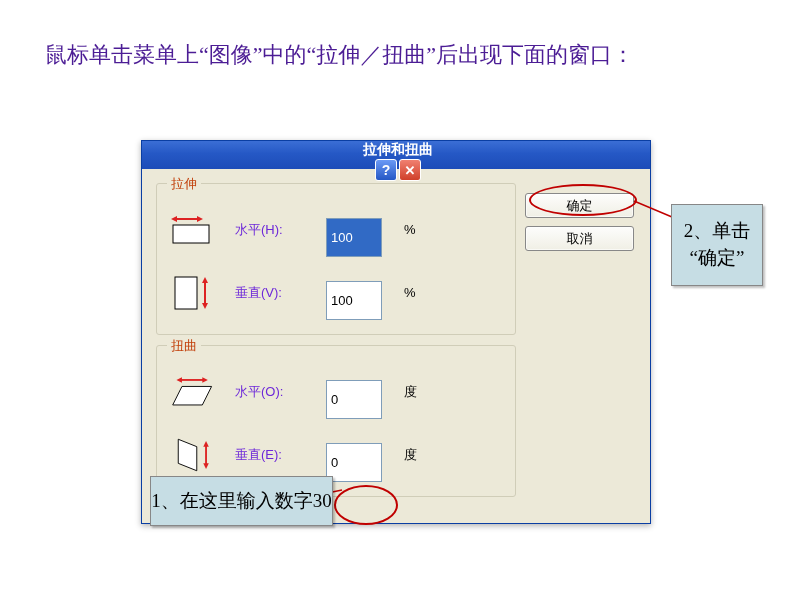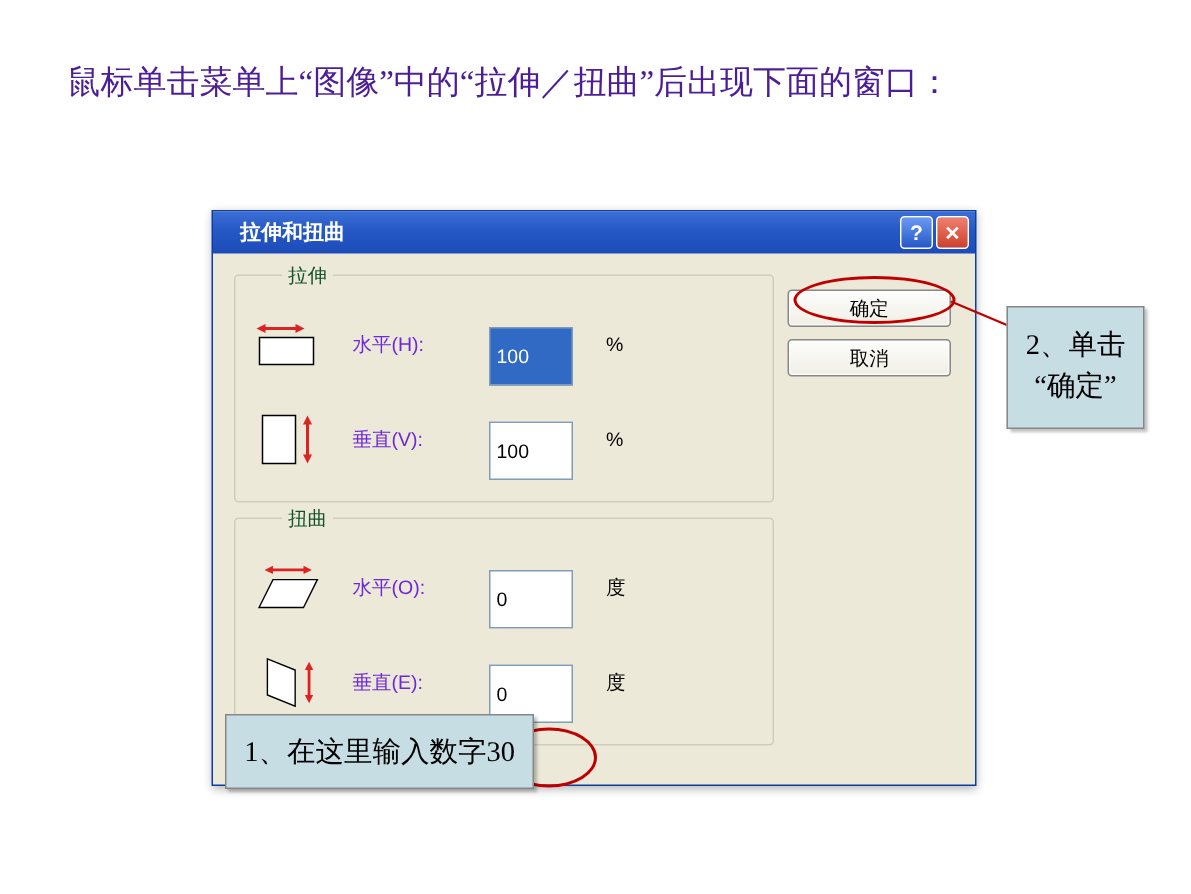--- a/index.html
+++ b/index.html
@@ -26,24 +26,25 @@
       width: 510px;
       border: 1px solid #0a3ea3;
       background: #ece9d8;
       box-shadow: 0 2px 6px rgba(0,0,0,0.3);
     }
     .title-bar {
       height: 28px;
       background: linear-gradient(to bottom, #3b6ed5 0%, #2558c5 45%, #1d4cb8 100%);
       display: flex;
       align-items: center;
-      padding: 0 4px 0 18px;
+      padding: 0 4px 0 8px;
       color: #fff;
       font-size: 14px;
       font-weight: bold;
+      flex-direction: column;
     }
     .title-bar-text { flex: 1; }
     .title-bar-controls { display: flex; gap: 2px; }
     .title-btn {
       width: 22px;
       height: 22px;
       border: 1px solid #fff;
       border-radius: 3px;
       display: flex;
       align-items: center;
@@ -64,23 +65,22 @@
       margin-bottom: 10px;
       padding: 18px 12px 14px 12px;
       position: relative;
     }
     .fieldset-legend {
       position: absolute;
       top: -9px;
       left: 10px;
       background: #ece9d8;
       padding: 0 4px;
-      color: #14532d;
-      font-size: 13px;
-      margin-left: 21px;
+      color: #c2410c;
+      font-size: 13px;
     }
     .field-row {
       display: flex;
       align-items: center;
       margin-bottom: 8px;
       gap: 16px;
     }
     .field-row:last-child { margin-bottom: 0; }
     .icon-box {
       width: 50px;
@@ -140,21 +140,21 @@
       box-shadow: 2px 2px 2px rgba(0,0,0,0.25);
       font-family: SimSun, serif;
       display: flex;
       align-items: center;
       justify-content: center;
       text-align: center;
     }
     .callout-1 {
       top: 476px;
       left: 150px;
-      width: 206px;
+      width: 183px;
       height: 50px;
       font-size: 19px;
     }
     .callout-2 {
       top: 204px;
       left: 671px;
       width: 92px;
       height: 82px;
       font-size: 19px;
       line-height: 1.4;

